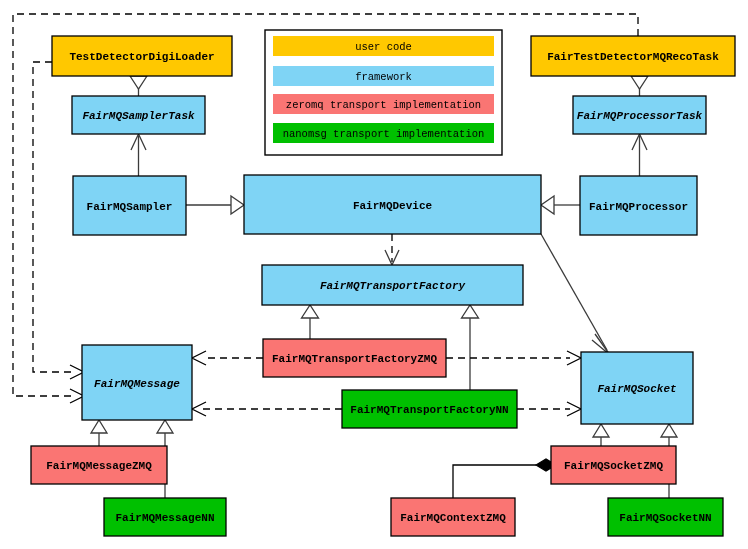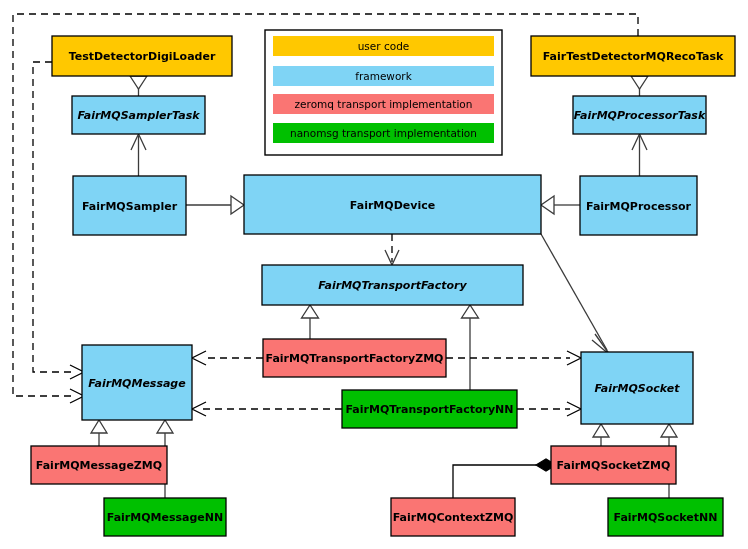--- a/index.html
+++ b/index.html
@@ -1,18 +1,18 @@
 <!DOCTYPE html>
 <html><head>
 <meta charset="utf-8">
 <style>
   html,body{margin:0;padding:0;background:#ffffff;}
   body{width:748px;height:549px;overflow:hidden;
        font-family:"DejaVu Sans","Liberation Sans",sans-serif;}
-  #diagram{position:relative;width:748px;height:549px;}
+  #diagram{position:relative;width:748px;height:549px;font-family:Liberation Mono, monospace;}
   svg{position:absolute;left:0;top:0;}
   .nodelabel{font-size:11px;font-weight:bold;fill:#000;}
   .nodelabel.italic{font-style:italic;font-weight:bold;}
   .legendlabel{font-size:10.5px;fill:#000;font-weight:normal;}
   .box{stroke:#000;stroke-width:1.3;}
   .edge{stroke:#3b3b3b;stroke-width:1.3;fill:none;}
   .edge-dash{stroke:#000;stroke-width:1.3;fill:none;stroke-dasharray:7,5;}
   .edge-solid-thin{stroke:#000;stroke-width:1.3;fill:none;}
   .head-hollow{fill:#ffffff;stroke:#3b3b3b;stroke-width:1.3;}
   .head-open{fill:none;stroke:#3b3b3b;stroke-width:1.3;}

